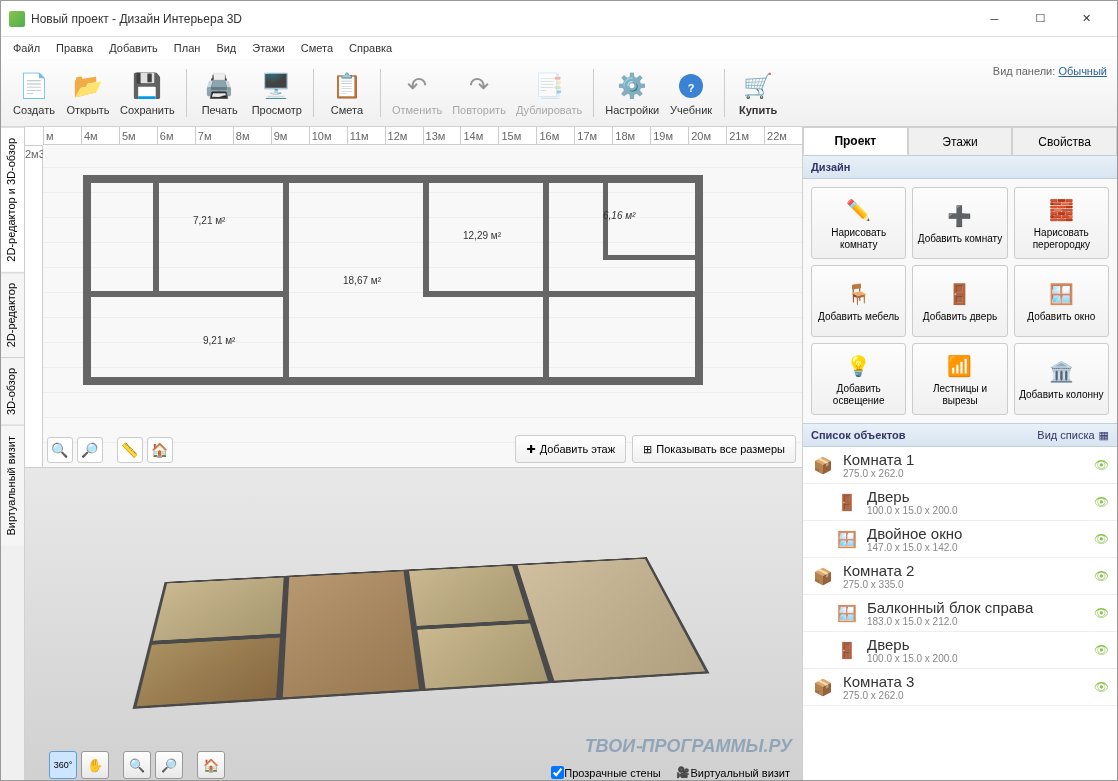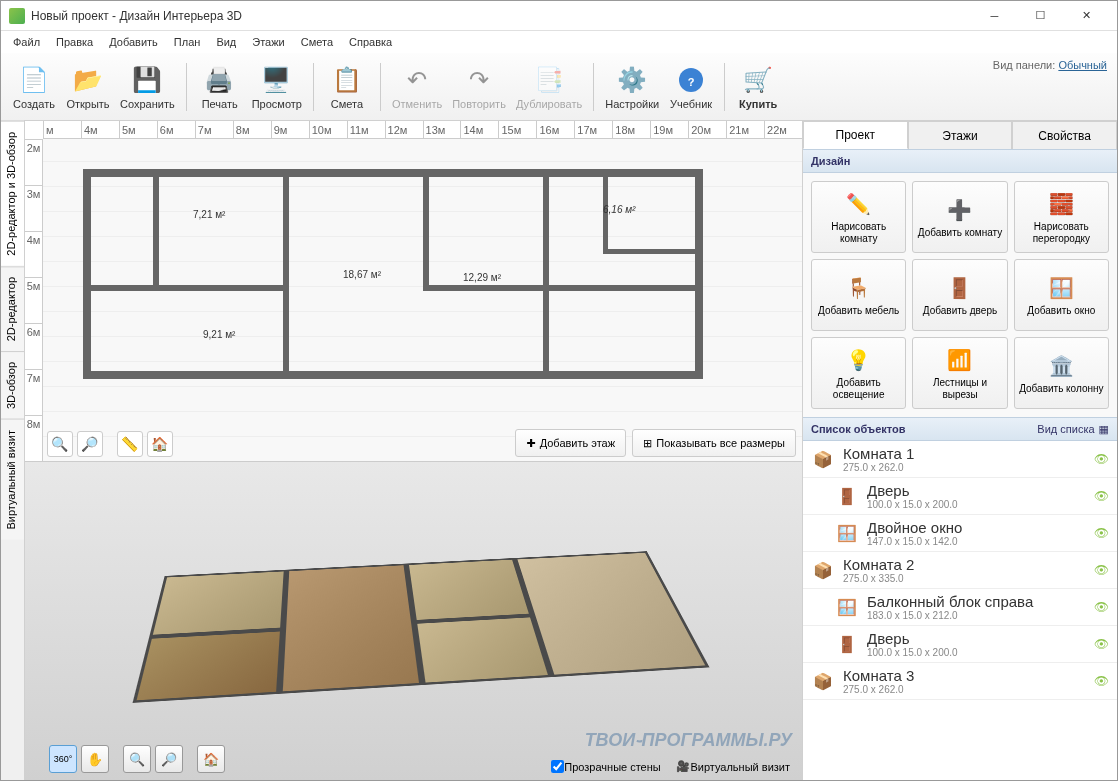--- a/index.html
+++ b/index.html
@@ -1,17 +1,17 @@
 <!DOCTYPE html>
 <html><head>
 <meta charset="utf-8">
 <style>
 *{box-sizing:border-box;margin:0;padding:0;font-family:"Segoe UI",Tahoma,sans-serif;font-size:11px}
 body{background:#fff;width:1118px;height:781px;overflow:hidden;border:1px solid #999}
-.titlebar{height:30px;display:flex;align-items:center;padding:12px 8px;background:#fff;border-bottom:1px solid #e0e0e0}
+.titlebar{height:36px;display:flex;align-items:center;padding:12px 8px;background:#fff;border-bottom:1px solid #e0e0e0}
 .titlebar .icon{width:16px;height:16px;margin-right:6px;background:linear-gradient(135deg,#8bc34a,#4caf50);border-radius:2px}
 .titlebar .title{flex:1;font-size:12px;color:#333}
 .winbtns{display:flex;gap:1px}
 .winbtn{width:45px;height:29px;display:flex;align-items:center;justify-content:center;color:#333;cursor:pointer}
 .menubar{height:22px;display:flex;align-items:center;padding:0 4px;background:#fff;font-size:12px}
 .menuitem{padding:2px 8px;cursor:pointer;color:#333}
 .toolbar{height:68px;display:flex;align-items:center;background:linear-gradient(#fdfdfd,#f0f0f0);border-bottom:1px solid #d0d0d0;padding:0 6px;position:relative}
 .tbtn{display:flex;flex-direction:column;align-items:center;justify-content:center;min-width:54px;height:60px;cursor:pointer;border:1px solid transparent;border-radius:3px;padding:2px 4px}
 .tbtn .ico{width:32px;height:32px;display:flex;align-items:center;justify-content:center;font-size:24px}
 .tbtn .lbl{font-size:11px;color:#333;margin-top:2px}
@@ -20,21 +20,21 @@
 .panel-mode{position:absolute;right:10px;top:6px;font-size:11px;color:#666}
 .panel-mode a{color:#2a6496;text-decoration:underline}
 .main{display:flex;height:660px}
 .lefttabs{width:24px;background:#f0f0f0;border-right:1px solid #d0d0d0;display:flex;flex-direction:column}
 .vtab{writing-mode:vertical-rl;transform:rotate(180deg);padding:10px 4px;font-size:11px;border-bottom:1px solid #d0d0d0;cursor:pointer;background:#f5f5f5;text-align:center}
 .vtab.active{background:#fff;font-weight:400}
 .canvas{flex:1;display:flex;flex-direction:column;background:#fff;position:relative}
 .ruler-h{height:18px;background:#fff;border-bottom:1px solid #ccc;position:relative;margin-left:18px;font-size:9px;color:#666;display:flex}
 .ruler-h span{flex:1;border-left:1px solid #ccc;padding-left:2px;line-height:18px}
 .plan-area{flex:1;display:flex;position:relative}
-.ruler-v{width:18px;background:#fff;border-right:1px solid #ccc;display:flex;flex-direction:column;font-size:9px;color:#666}
+.ruler-v{width:18px;background:#fff;border-right:1px solid #ccc;display:flex;flex-direction:row;font-size:9px;color:#666}
 .ruler-v span{flex:1;border-top:1px solid #ccc;padding-top:2px;text-align:center}
 .plan2d{flex:1;background:repeating-linear-gradient(0deg,#f8f8f8,#f8f8f8 24px,#eee 24px,#eee 25px),repeating-linear-gradient(90deg,#f8f8f8,#f8f8f8 24px,#eee 24px,#eee 25px);position:relative;overflow:hidden}
 .floorplan{position:absolute;left:40px;top:10px;width:640px;height:240px}
 .wall{position:absolute;background:#666}
 .room-label{position:absolute;font-size:10px;color:#333;font-weight:500}
 .plan-tools{position:absolute;left:4px;bottom:4px;display:flex;gap:4px;align-items:center}
 .plan-tools .mini{width:26px;height:26px;border:1px solid #ccc;background:#fff;border-radius:3px;display:flex;align-items:center;justify-content:center;cursor:pointer;font-size:14px}
 .plan-right-btns{position:absolute;right:6px;bottom:4px;display:flex;gap:6px}
 .plan-right-btns button{height:28px;padding:0 10px;border:1px solid #ccc;background:linear-gradient(#fff,#f0f0f0);border-radius:3px;cursor:pointer;font-size:11px;display:flex;align-items:center;gap:4px}
 .view3d{height:320px;background:linear-gradient(#e8e8e8,#d0d0d0);position:relative;border-top:1px solid #ccc;display:flex;align-items:center;justify-content:center;overflow:hidden}
@@ -42,21 +42,21 @@
 .room3d{position:absolute;border:3px solid #4a4a4a;background:linear-gradient(135deg,#c9b890,#a89870)}
 .view3d-tools{position:absolute;left:24px;bottom:8px;display:flex;gap:4px}
 .view3d-tools .mini{width:28px;height:28px;border:1px solid #999;background:linear-gradient(#fff,#e8e8e8);border-radius:3px;display:flex;align-items:center;justify-content:center;cursor:pointer;font-size:13px}
 .view3d-tools .mini.active{background:#cde5ff;border-color:#5a9fd4}
 .view3d-right{position:absolute;right:12px;bottom:8px;display:flex;gap:16px;align-items:center;font-size:11px}
 .view3d-right label{display:flex;align-items:center;}
 .watermark{position:absolute;right:10px;bottom:30px;font-size:18px;font-weight:bold;color:rgba(80,120,160,.5);font-style:italic}
 .sidepanel{width:315px;border-left:1px solid #d0d0d0;background:#f9f9f9;display:flex;flex-direction:column}
 .sidetabs{display:flex;height:28px;background:#f0f0f0}
 .sidetab{flex:1;display:flex;align-items:center;justify-content:center;border:1px solid #d0d0d0;border-bottom:none;cursor:pointer;font-size:12px;background:#f0f0f0}
-.sidetab.active{background:#fff;border-bottom:1px solid #fff;font-weight:400}
+.sidetab.active{background:#fff;border-bottom:1px solid #fff;font-weight:700}
 .section-hdr{height:24px;background:linear-gradient(#e8f0f8,#d8e5f0);border-top:1px solid #c0d0e0;border-bottom:1px solid #c0d0e0;display:flex;align-items:center;padding:0 8px;font-size:12px;font-weight:bold;color:#336;justify-content:space-between}
 .section-hdr .right{font-weight:normal;font-size:11px;color:#336;display:flex;align-items:center;gap:4px}
 .design-grid{padding:8px;display:grid;grid-template-columns:repeat(3,1fr);gap:6px}
 .dbtn{height:72px;border:1px solid #ccc;background:linear-gradient(#fdfdfd,#f0f0f0);border-radius:3px;display:flex;flex-direction:column;align-items:center;justify-content:center;cursor:pointer;padding:4px}
 .dbtn .ico{width:28px;height:28px;display:flex;align-items:center;justify-content:center;font-size:20px}
 .dbtn .lbl{font-size:10px;text-align:center;margin-top:3px;line-height:1.2}
 .objlist{flex:1;overflow-y:auto;background:#fff}
 .objrow{display:flex;align-items:center;padding:4px 8px;border-bottom:1px solid #eee;gap:8px;cursor:pointer}
 .objrow .oico{width:24px;height:24px;display:flex;align-items:center;justify-content:center;font-size:16px}
 .objrow .oinfo{flex:1}
@@ -208,21 +208,21 @@
           <div class="wall" style="left:200px;top:20px;width:6px;height:210px"></div>
           <div class="wall" style="left:340px;top:20px;width:6px;height:120px"></div>
           <div class="wall" style="left:460px;top:20px;width:6px;height:210px"></div>
           <div class="wall" style="left:0;top:136px;width:200px;height:6px"></div>
           <div class="wall" style="left:340px;top:136px;width:280px;height:6px"></div>
           <div class="wall" style="left:520px;top:100px;width:100px;height:5px"></div>
           <div class="wall" style="left:520px;top:20px;width:5px;height:80px"></div>
           <div id="roomlabels">
               <div class="room-label" style="left: 110px; top: 60px;">7,21 м²</div>
               <div class="room-label" style="left: 260px; top: 120px;">18,67 м²</div>
-              <div class="room-label" style="left: 380px; top: 75px; margin-top: 48px;">12,29 м²</div>
+              <div class="room-label" style="left: 380px; top: 75px;">12,29 м²</div>
               <div class="room-label" style="left: 520px; top: 55px; font-style: italic;">6,16 м²</div>
               <div class="room-label" style="left: 120px; top: 180px;">9,21 м²</div>
             </div>
         </div>
         <div class="plan-tools">
           <div class="mini">🔍</div>
           <div class="mini">🔎</div>
           <div style="width:6px"></div>
           <div class="mini">📏</div>
           <div class="mini">🏠</div>

